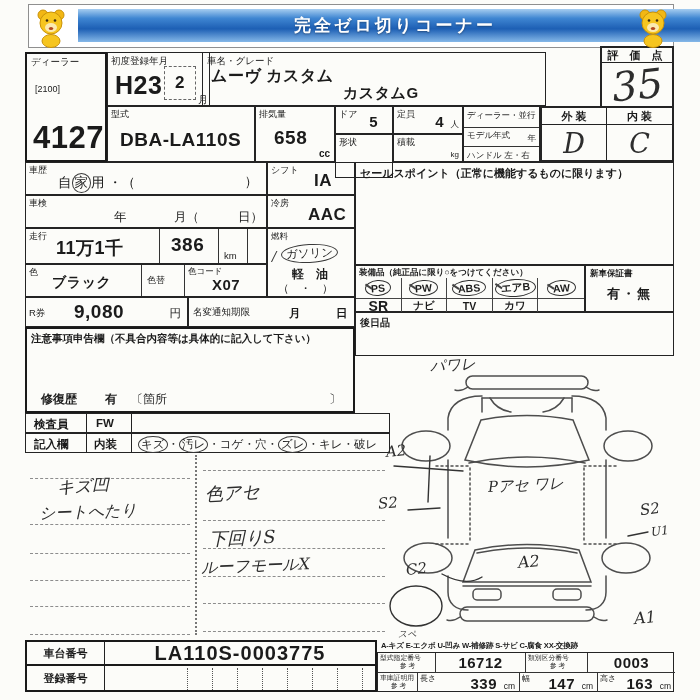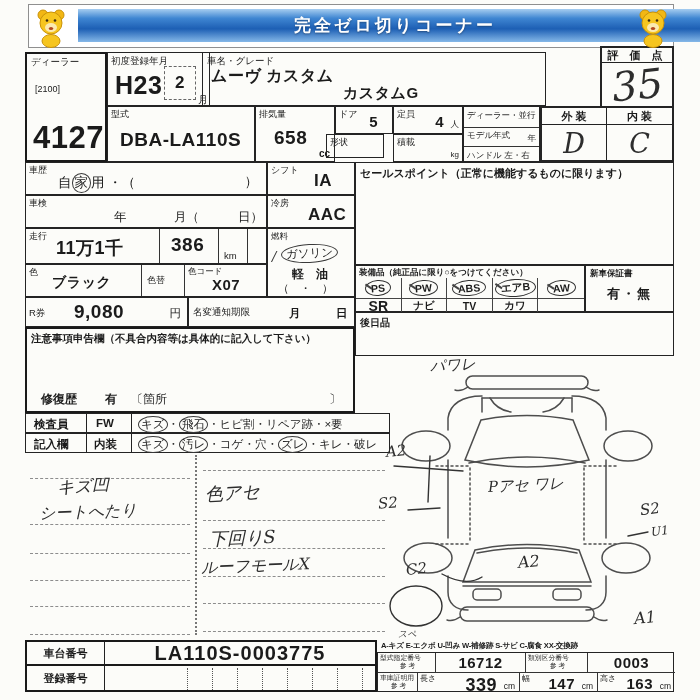--- a/index.html
+++ b/index.html
@@ -91,21 +91,21 @@
   </div>
   <div class="abs bx" style="left:255px;top:106px;width:80px;height:56px;">
     <span class="abs lbl" style="left:3px;top:3px;">排気量</span>
     <span class="abs val" style="left:18px;top:20px;font-size:19px;">658</span>
     <span class="abs" style="right:4px;bottom:2px;font-size:10px;font-weight:bold;">cc</span>
   </div>
   <div class="abs bx" style="left:335px;top:106px;width:58px;height:28px;">
     <span class="abs lbl" style="left:3px;top:3px;">ドア</span>
     <span class="abs val" style="right:14px;top:6px;font-size:15px;">5</span>
   </div>
-  <div class="abs bx" style="left:326px;top:134px;width:58px;height:24px;">
+  <div class="abs bx" style="left:335px;top:134px;width:58px;height:44px;">
     <span class="abs lbl" style="left:3px;top:3px;">形状</span>
   </div>
   <div class="abs bx" style="left:393px;top:106px;width:70px;height:28px;">
     <span class="abs lbl" style="left:3px;top:3px;">定員</span>
     <span class="abs val" style="right:18px;top:6px;font-size:15px;">4</span>
     <span class="abs" style="right:3px;bottom:2px;font-size:8.5px;">人</span>
   </div>
   <div class="abs bx" style="left:393px;top:134px;width:70px;height:28px;">
     <span class="abs lbl" style="left:3px;top:3px;">積載</span>
     <span class="abs" style="right:3px;bottom:2px;font-size:8px;">kg</span>
@@ -244,23 +244,20 @@
   </div>
   <div class="abs bx" style="left:355px;top:312px;width:319px;height:44px;">
     <span class="abs" style="left:4px;top:3px;font-size:10px;font-weight:bold;">後日品</span>
   </div>
 
   <div class="abs bx" style="left:25px;top:413px;width:365px;height:20px;">
     <span class="abs" style="left:8px;top:3px;font-size:11.5px;font-weight:bold;">検査員</span>
     <div class="abs" style="left:60px;top:0;bottom:0;border-left:1.4px solid #222;"></div>
     <span class="abs" style="left:70px;top:3px;font-size:11.5px;font-weight:bold;">FW</span>
     <div class="abs" style="left:105px;top:0;bottom:0;border-left:1.4px solid #222;"></div>
-    <div class="abs" style="left:112px;top:1.5px;font-size:11.5px;white-space:nowrap;">
-      <span class="icirc">キズ</span><span>・</span><span class="icirc">飛石</span><span>・</span><span>ヒビ割</span><span>・</span><span>リペア跡</span><span>・</span><span>×要</span>
-    </div>
   </div>
   <div class="abs bx" style="left:25px;top:433px;width:365px;height:20px;">
     <span class="abs" style="left:8px;top:3px;font-size:11.5px;font-weight:bold;">記入欄</span>
     <div class="abs" style="left:60px;top:0;bottom:0;border-left:1.4px solid #222;"></div>
     <span class="abs" style="left:68px;top:3px;font-size:11.5px;font-weight:bold;">内装</span>
     <div class="abs" style="left:105px;top:0;bottom:0;border-left:1.4px solid #222;"></div>
     <div class="abs" style="left:112px;top:1.5px;font-size:11.5px;white-space:nowrap;">
       <span class="icirc">キズ</span><span>・</span><span class="icirc">汚レ</span><span>・</span><span>コゲ</span><span>・</span><span>穴</span><span>・</span><span class="icirc">ズレ</span><span>・</span><span>キレ</span><span>・</span><span>破レ</span>
     </div>
   </div>
@@ -388,21 +385,21 @@
     <div class="abs ctr" style="left:210px;top:0;width:87px;height:20px;border-bottom:1px solid #333;">
       <span class="val" style="font-size:15px;">0003</span>
     </div>
 
     <div class="abs" style="left:0;top:20px;width:40px;height:19px;border-right:1px solid #333;padding:1px 0 0 2px;">
       <div class="celllbl">車庫証明用</div>
       <div class="celllbl" style="text-align:center;">参 考</div>
     </div>
     <div class="abs" style="left:40px;top:20px;width:102px;height:19px;border-right:1px solid #333;">
       <span class="abs lbl" style="left:2px;top:2px;font-size:8px;">長さ</span>
-      <span class="abs val" style="right:22px;top:2px;font-size:18px;">339</span>
+      <span class="abs val" style="right:22px;top:2px;font-size:15px;">339</span>
       <span class="abs" style="right:4px;bottom:1px;font-size:8.5px;">cm</span>
     </div>
     <div class="abs" style="left:142px;top:20px;width:78px;height:19px;border-right:1px solid #333;">
       <span class="abs lbl" style="left:2px;top:2px;font-size:8px;">幅</span>
       <span class="abs val" style="right:22px;top:2px;font-size:15px;">147</span>
       <span class="abs" style="right:4px;bottom:1px;font-size:8.5px;">cm</span>
     </div>
     <div class="abs" style="left:220px;top:20px;width:77px;height:19px;">
       <span class="abs lbl" style="left:2px;top:2px;font-size:8px;">高さ</span>
       <span class="abs val" style="right:22px;top:2px;font-size:15px;">163</span>

